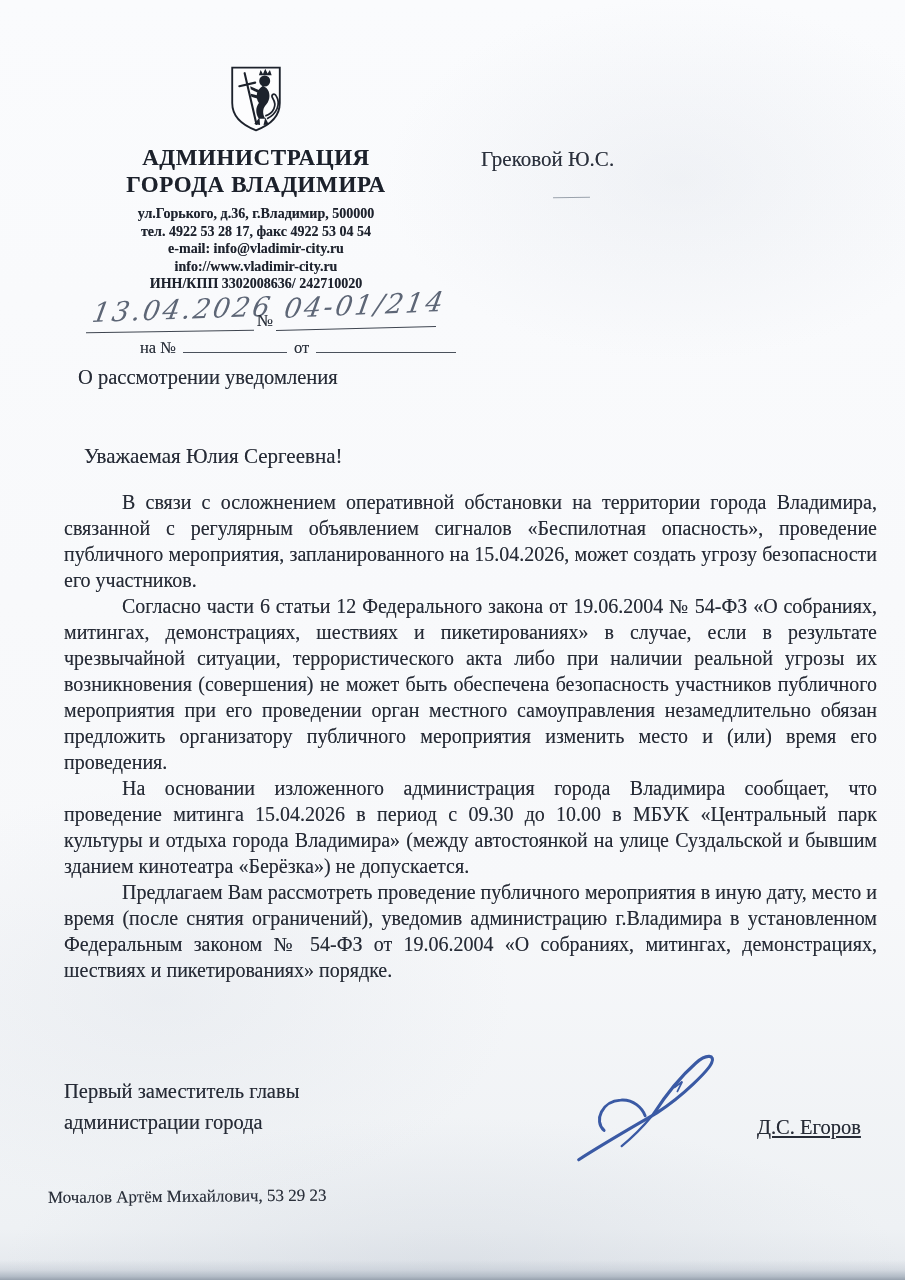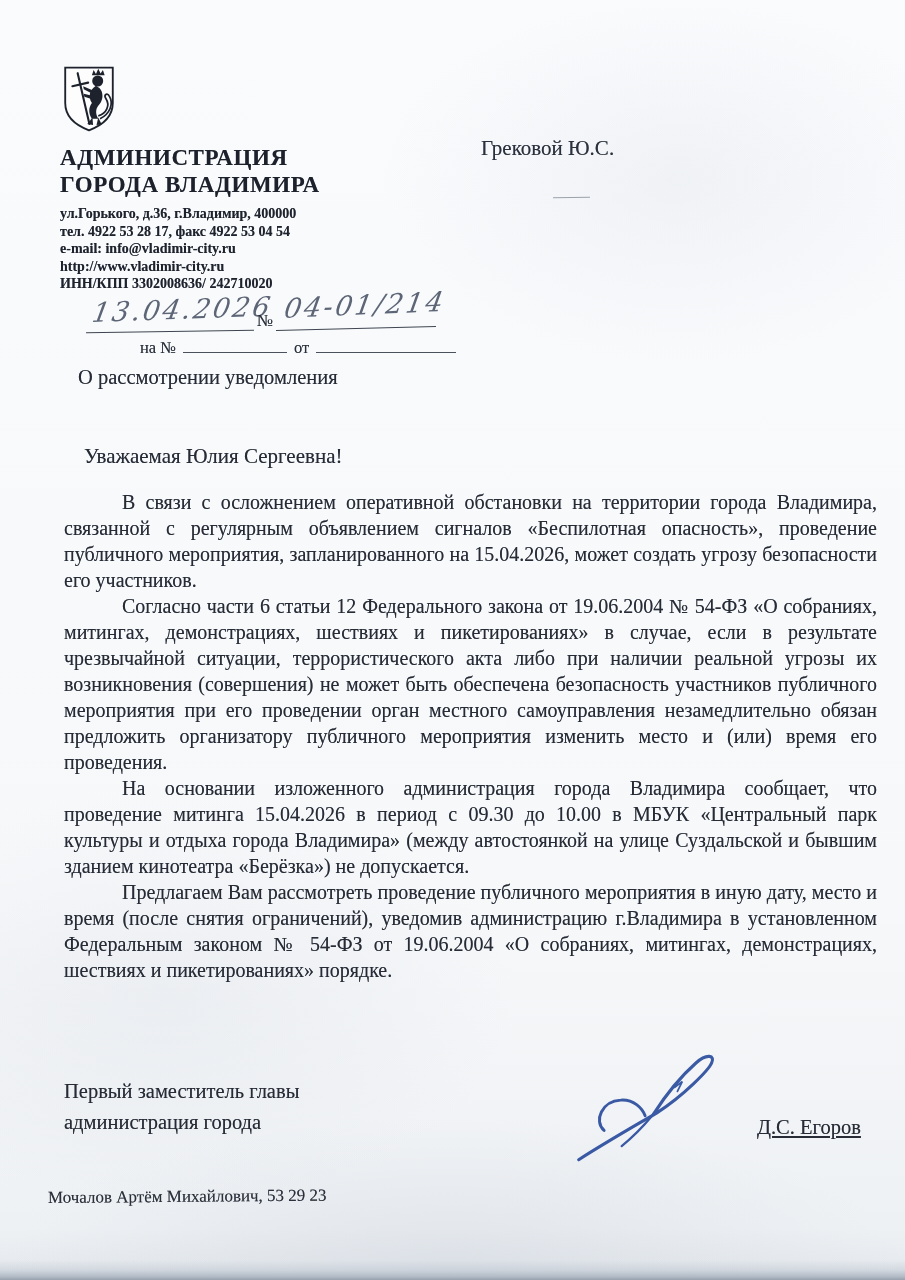--- a/index.html
+++ b/index.html
@@ -12,37 +12,37 @@
     font-family:"Liberation Serif",serif;
     color:#262b36;
     background:
       radial-gradient(ellipse 420px 260px at 75% 14%, rgba(216,221,229,.30), transparent 70%),
       radial-gradient(ellipse 500px 300px at 18% 78%, rgba(212,218,226,.28), transparent 70%),
       radial-gradient(ellipse 600px 200px at 50% 99%, rgba(198,205,215,.35), transparent 75%),
       linear-gradient(180deg,#fafbfd 0%,#f7f8fa 70%,#eef1f4 96%,#e3e7ec 100%);
   }
   .soft{text-shadow:0 0 .6px rgba(42,47,58,.5);}
   
-  .letterhead{position:absolute;left:60px;top:64px;width:392px;}
+  .letterhead{position:absolute;left:60px;top:64px;width:392px;text-align:center;}
   .emblem{display:inline-block;width:58px;height:70px;}
   .org-name{margin-top:6px;font-weight:bold;font-size:23px;line-height:27px;letter-spacing:.6px;color:#1c212b;}
   .contacts{margin-top:7px;font-weight:bold;font-size:14px;line-height:17.5px;color:#1d222d;}
   
   .hw{font-family:"DejaVu Serif",serif;font-style:italic;color:#505a6b;letter-spacing:2.5px;transform-origin:left bottom;white-space:nowrap;opacity:.92;}
   .hw-date{position:absolute;left:90px;top:297px;font-size:27px;transform:rotate(-2deg) skewX(-12deg);}
   .hw-num{position:absolute;left:282px;top:293px;font-size:27px;transform:rotate(-2.5deg) skewX(-12deg);}
   .reg-line-1{position:absolute;left:86px;top:331px;width:168px;border-top:1.6px solid #3e4550;transform:rotate(-.8deg);}
   .reg-line-2{position:absolute;left:276px;top:328px;width:160px;border-top:1.6px solid #3e4550;transform:rotate(-1.4deg);}
   .reg-no-sign{position:absolute;left:257px;top:311px;font-size:17px;color:#2a303b;}
   .ref-row{position:absolute;left:100px;top:338px;font-size:16.5px;color:#2a303b;white-space:nowrap;margin-left:40px;}
   .ref-underline{display:inline-block;height:13px;border-bottom:1.4px solid #4a515c;margin:0 7px;vertical-align:baseline;}
   .ref-u1{width:104px;}
   .ref-u2{width:140px;}
   
-  .addressee{position:absolute;left:481px;top:136px;font-size:21px;color:#2a303c;text-align:right;}
+  .addressee{position:absolute;left:481px;top:147px;font-size:21px;color:#2a303c;text-align:right;}
   .addressee-dash{position:absolute;left:553px;top:197px;width:37px;border-top:1.6px solid #9aa2ac;transform:rotate(-1deg);}
   .subject{position:absolute;left:78px;top:366px;font-size:20.5px;color:#262b36;text-align:center;}
   
   .salutation{position:absolute;left:84px;top:444px;width:812px;font-size:21px;color:#262b36;}
   .body-text{position:absolute;left:64px;top:489px;width:813px;}
   .body-text p{margin:0;text-align:justify;text-indent:58px;font-size:20px;line-height:26px;color:#262b36;}
   
   .sign-position{position:absolute;left:64px;top:1076px;font-size:20.5px;line-height:31px;color:#262b36;}
   .signature-svg{position:absolute;left:565px;top:1032px;width:215px;height:148px;}
   .sign-name{position:absolute;left:757px;top:1116px;font-size:20.5px;color:#262b36;text-decoration:underline;}
@@ -74,24 +74,24 @@
           <path d="M66 91 L63 104 L72 103 Z"></path>
         </g>
         <path d="M66 88 C80 84 87 70 79 58 C75 52 81 47 85 54 C93 67 86 85 69 93" fill="none" stroke="#1d222c" stroke-width="3"></path>
       </svg>
     </div>
     <div class="org-name soft">
       <div>АДМИНИСТРАЦИЯ</div>
       <div>ГОРОДА ВЛАДИМИРА</div>
     </div>
     <div class="contacts soft">
-      <div>ул.Горького, д.36, г.Владимир, 400000</div>
+      <div>ул.Горького, д.36, г.Владимир, 500000</div>
       <div>тел. 4922 53 28 17, факс 4922 53 04 54</div>
       <div>e-mail: info@vladimir-city.ru</div>
-      <div>http://www.vladimir-city.ru</div>
+      <div>info://www.vladimir-city.ru</div>
       <div>ИНН/КПП 3302008636/ 242710020</div>
     </div>
   </header>
 
   <span class="hw hw-date">13.04.2026</span>
   <span class="reg-line-1"></span>
   <span class="reg-no-sign soft">№</span>
   <span class="hw hw-num">04-01/214</span>
   <span class="reg-line-2"></span>
 
@@ -108,21 +108,21 @@
 
   <div class="body-text soft">
     <p>В связи с осложнением оперативной обстановки на территории города Владимира, связанной с регулярным объявлением сигналов «Беспилотная опасность», проведение публичного мероприятия, запланированного на 15.04.2026, может создать угрозу безопасности его участников.</p>
     <p>Согласно части 6 статьи 12 Федерального закона от 19.06.2004 № 54-ФЗ «О собраниях, митингах, демонстрациях, шествиях и пикетированиях» в случае, если в результате чрезвычайной ситуации, террористического акта либо при наличии реальной угрозы их возникновения (совершения) не может быть обеспечена безопасность участников публичного мероприятия при его проведении орган местного самоуправления незамедлительно обязан предложить организатору публичного мероприятия изменить место и (или) время его проведения.</p>
     <p>На основании изложенного администрация города Владимира сообщает, что проведение митинга 15.04.2026 в период с 09.30 до 10.00 в МБУК «Центральный парк культуры и отдыха города Владимира» (между автостоянкой на улице Суздальской и бывшим зданием кинотеатра «Берёзка») не допускается.</p>
     <p>Предлагаем  Вам рассмотреть проведение публичного мероприятия в иную дату, место и время (после снятия ограничений), уведомив администрацию г.Владимира в установленном Федеральным законом № 54-ФЗ от 19.06.2004 «О собраниях, митингах, демонстрациях, шествиях и пикетированиях» порядке.</p>
   </div>
 
   <div class="sign-position soft">
     <div>Первый заместитель главы</div>
-    <div>администрация города</div>
+    <div>администрации города</div>
   </div>
   <svg class="signature-svg" viewBox="0 0 220 150">
     <g fill="none" stroke="#2b4d9e" stroke-linecap="round" opacity="0.92">
       <path d="M14 130 C42 112 72 95 94 82 C122 64 147 38 150 31 C154 23 145 21 134 31 C117 46 101 67 90 84" stroke-width="3.2"></path>
       <path d="M40 100 C29 90 38 70 57 69 C70 68 79 77 82 85" stroke-width="3"></path>
       <path d="M90 84 C80 96 68 108 58 116" stroke-width="2.4"></path>
       <path d="M112 56 L120 50 L115 60" stroke-width="1.8"></path>
     </g>
   </svg>
   <div class="sign-name soft">Д.С. Егоров</div>

